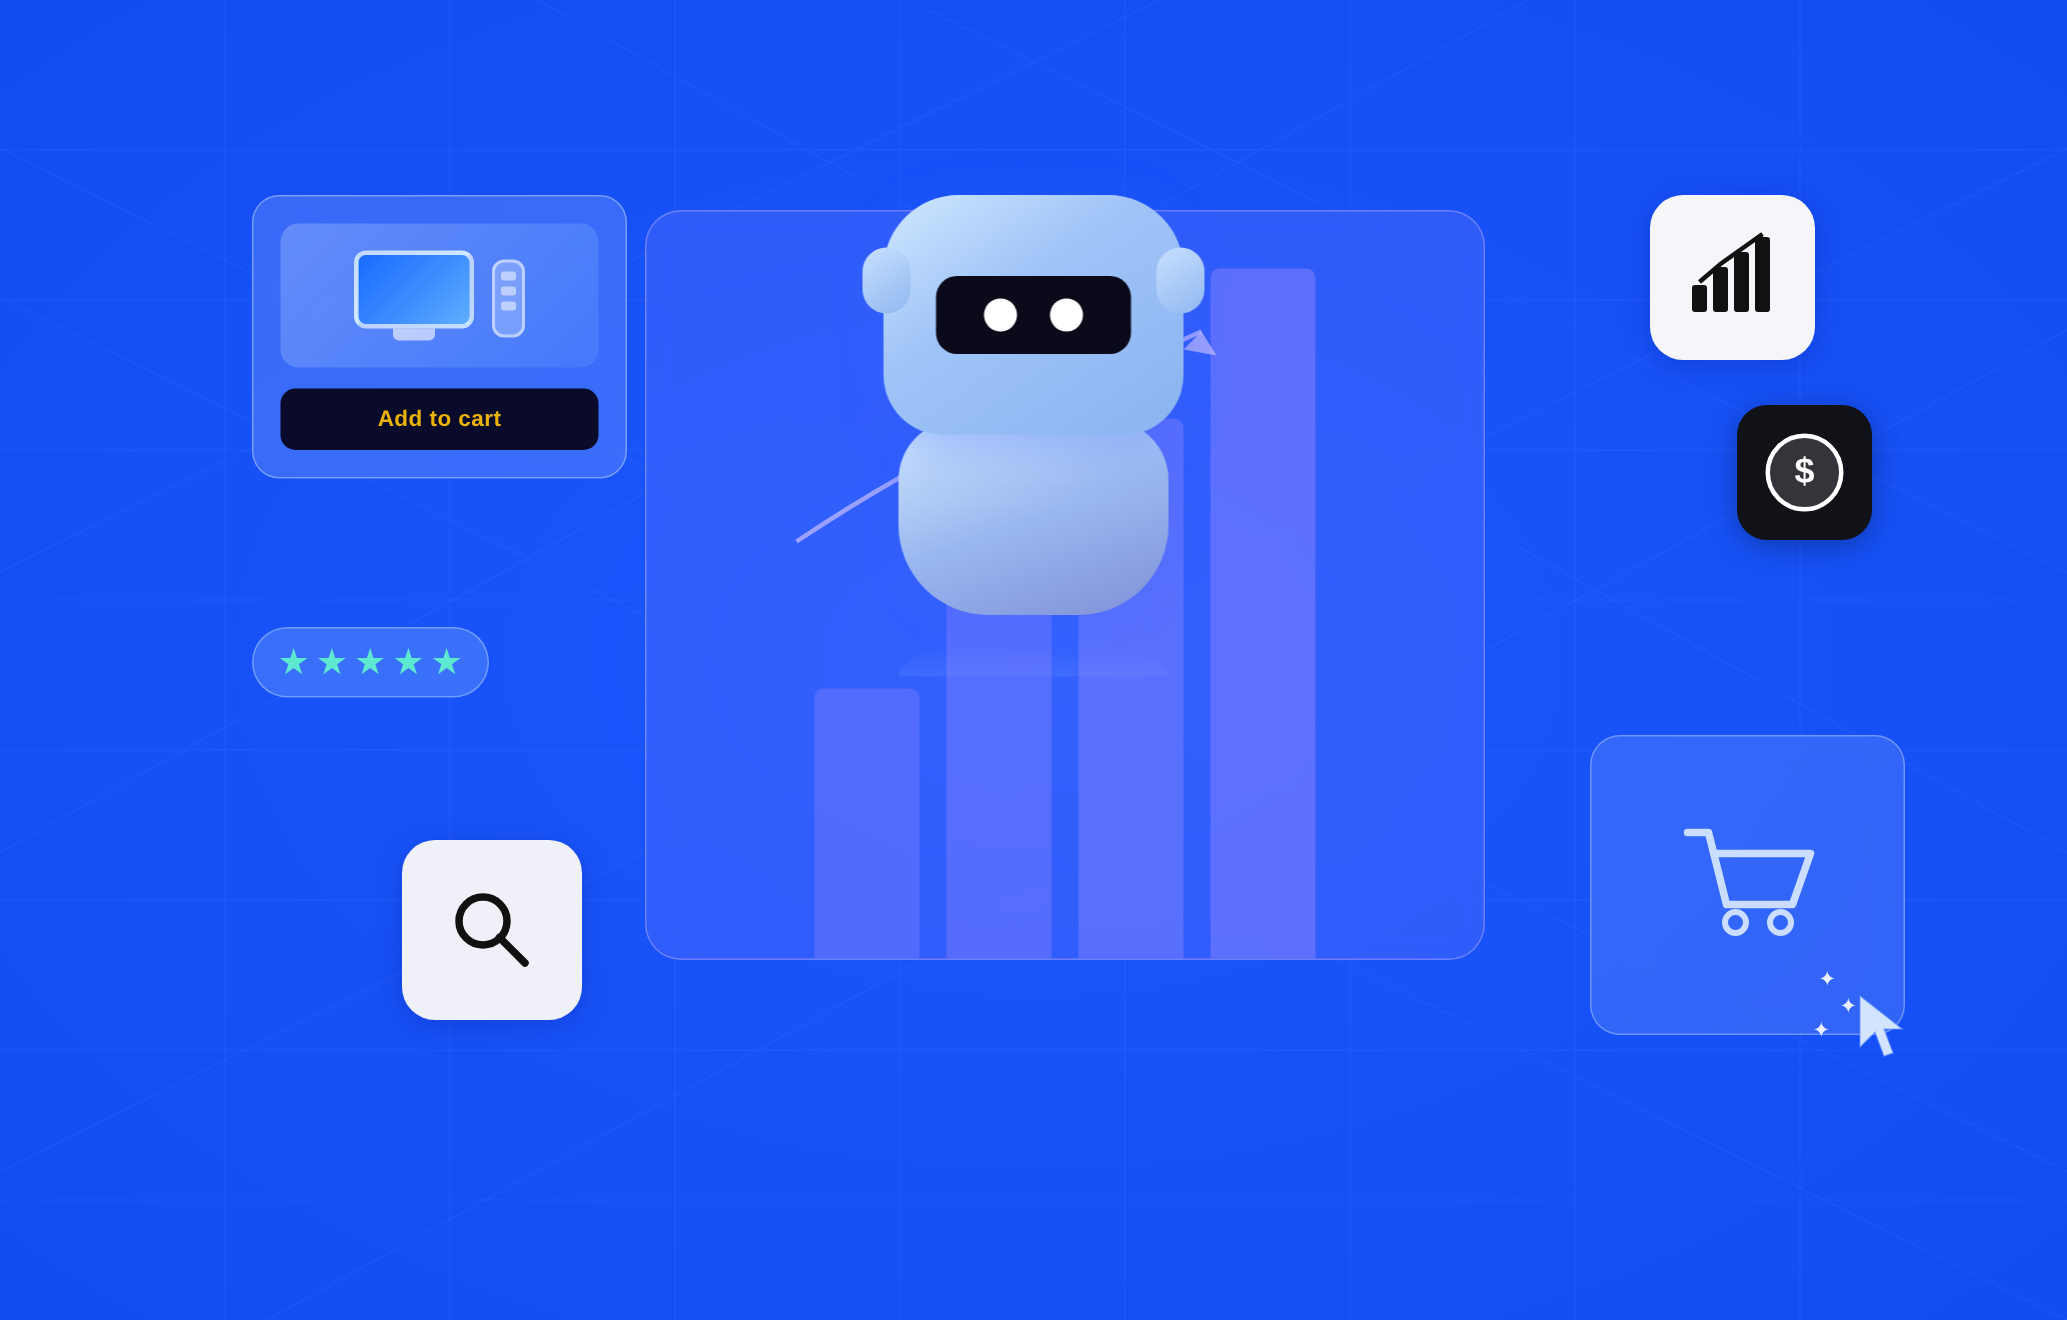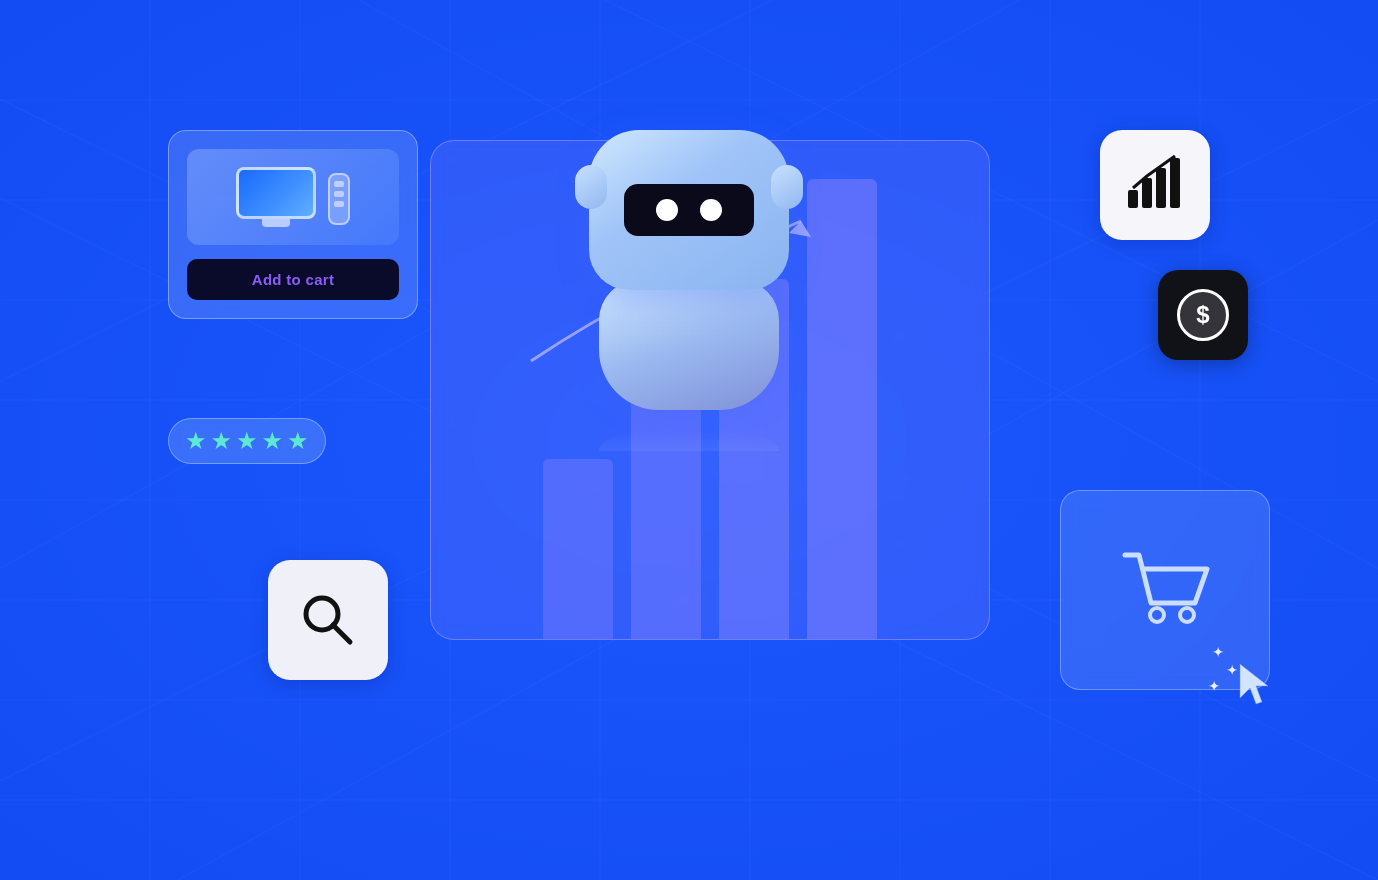--- a/index.html
+++ b/index.html
@@ -213,21 +213,21 @@
       height: 6px;
       background: rgba(255,255,255,0.5);
       border-radius: 2px;
     }
 
     
     .add-to-cart-btn {
       width: 100%;
       padding: 12px 0;
       background: #0a0a2a;
-      color: #8b5cf6;
+      color: #eab308;
       border: none;
       border-radius: 10px;
       font-size: 15px;
       font-weight: 600;
       cursor: pointer;
       letter-spacing: 0.3px;
     }
 
     
     .stars-row {

